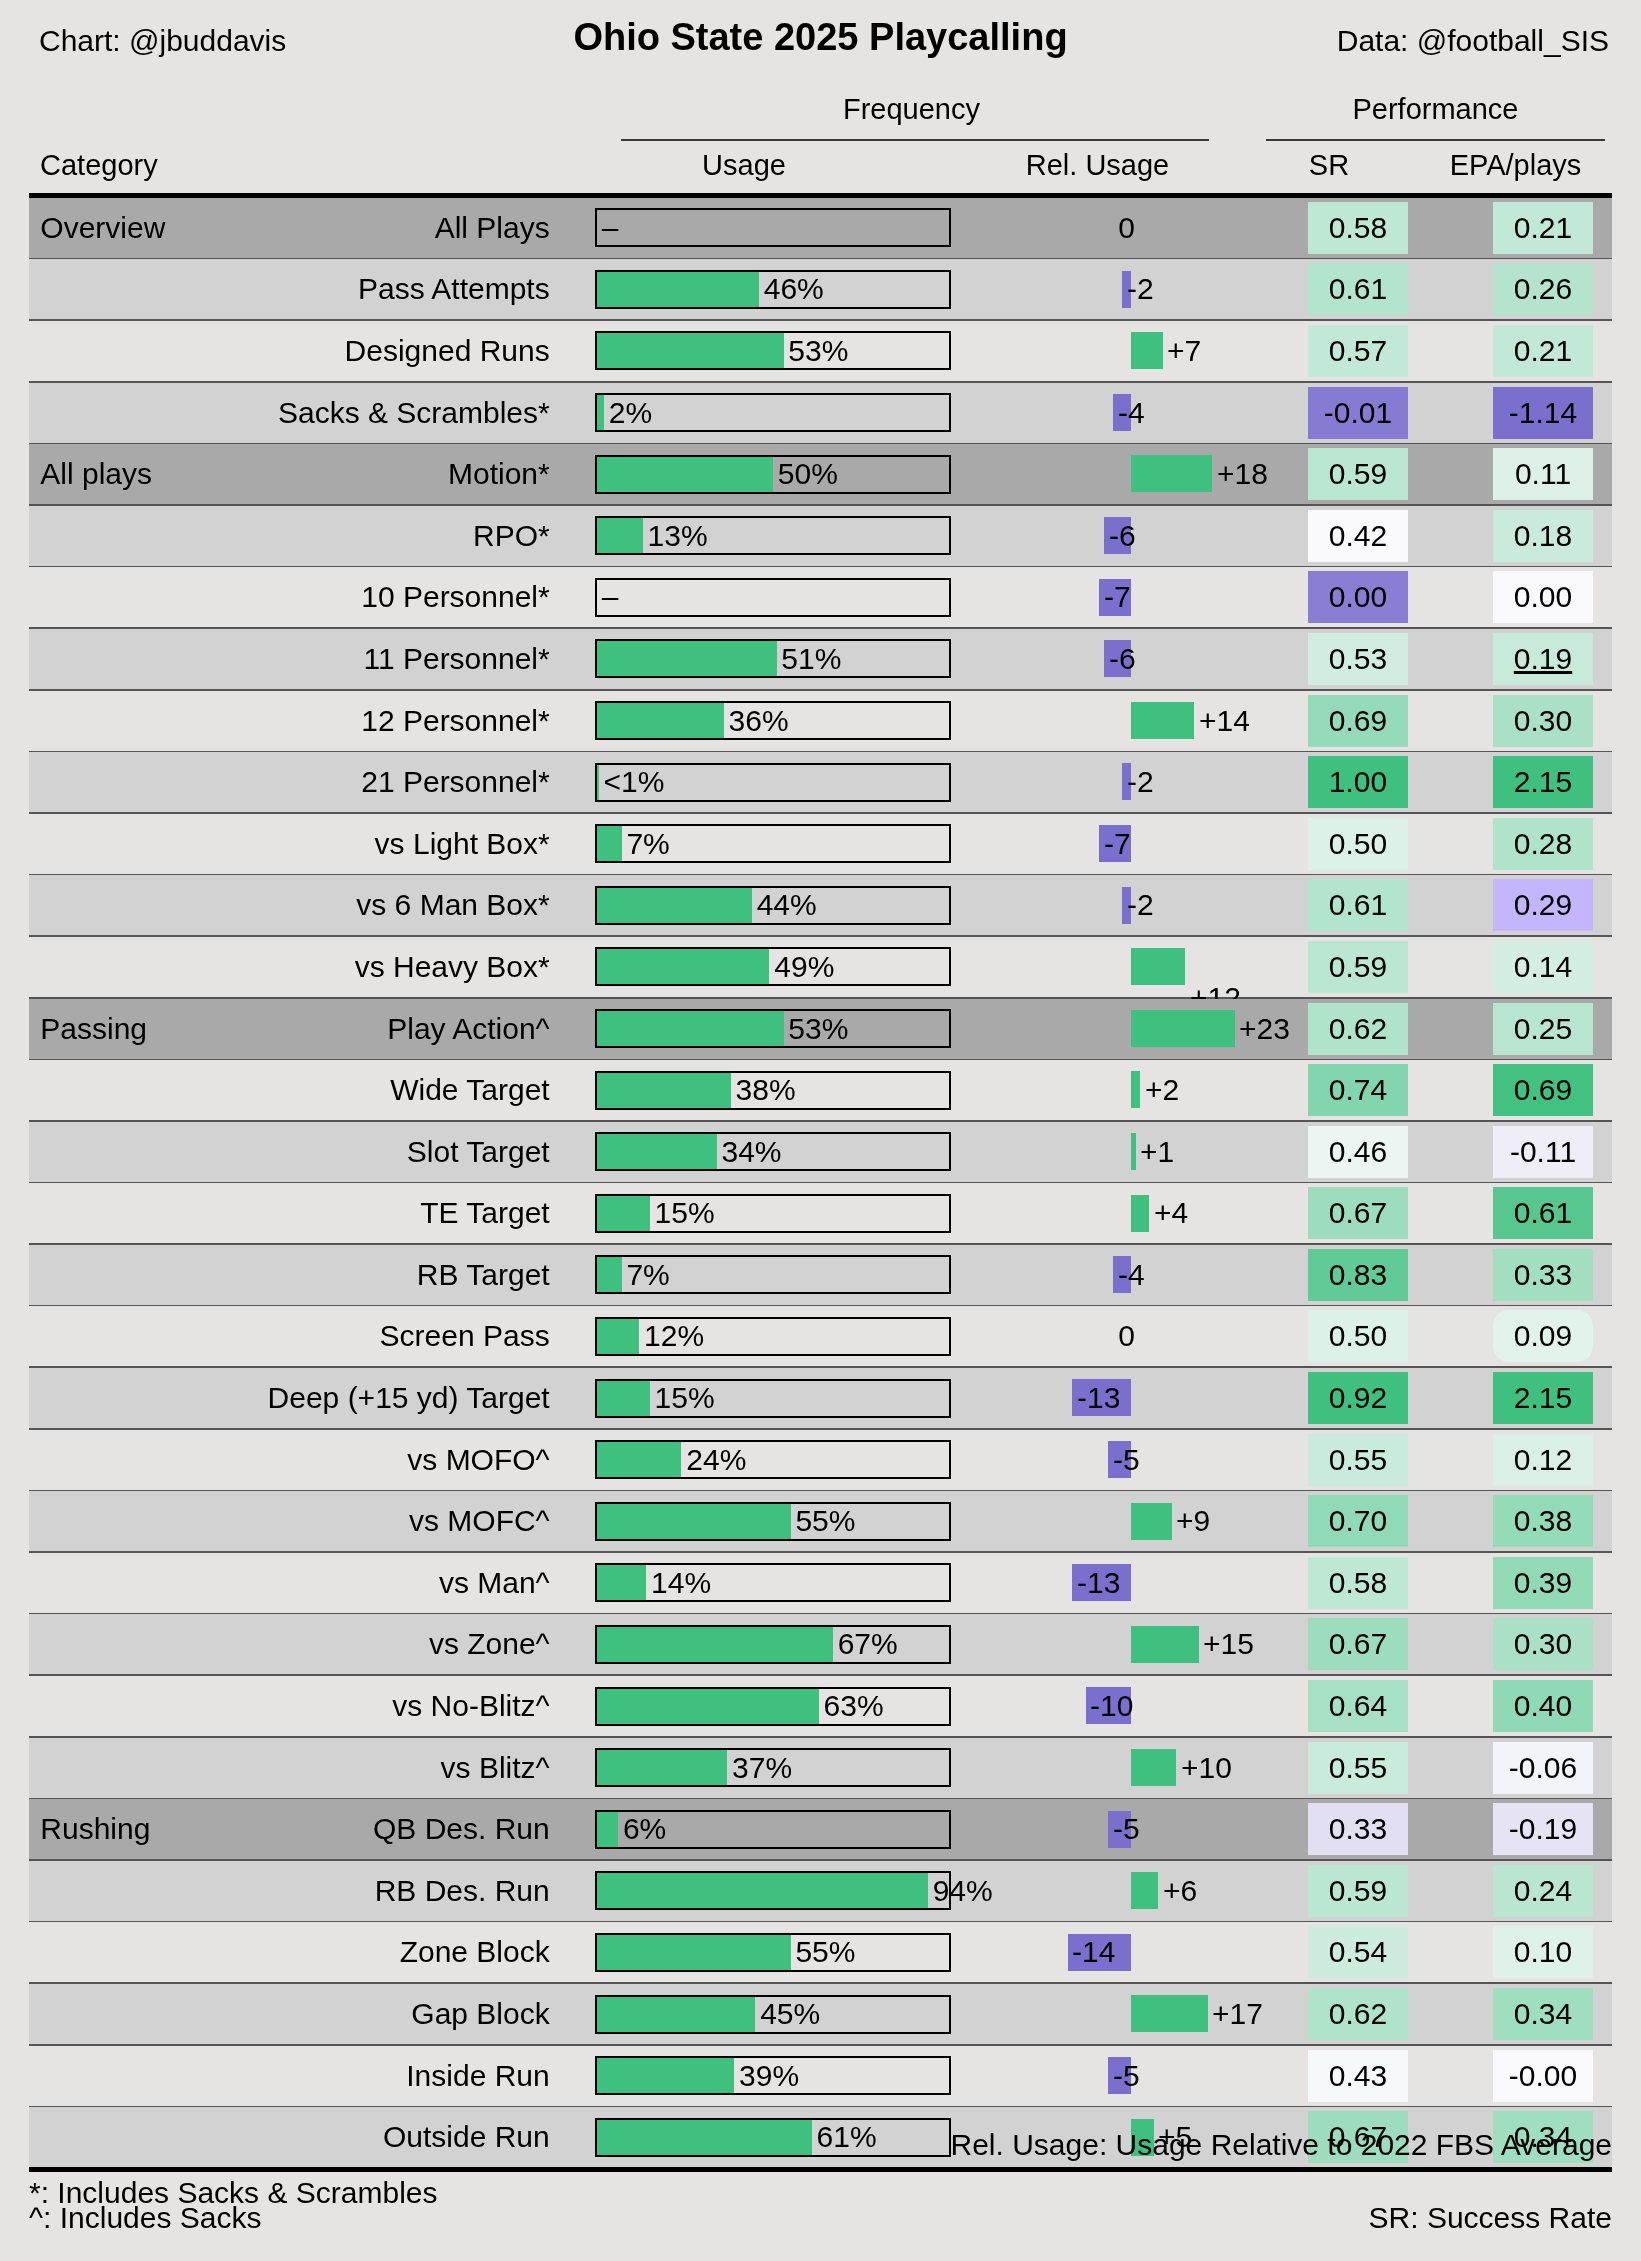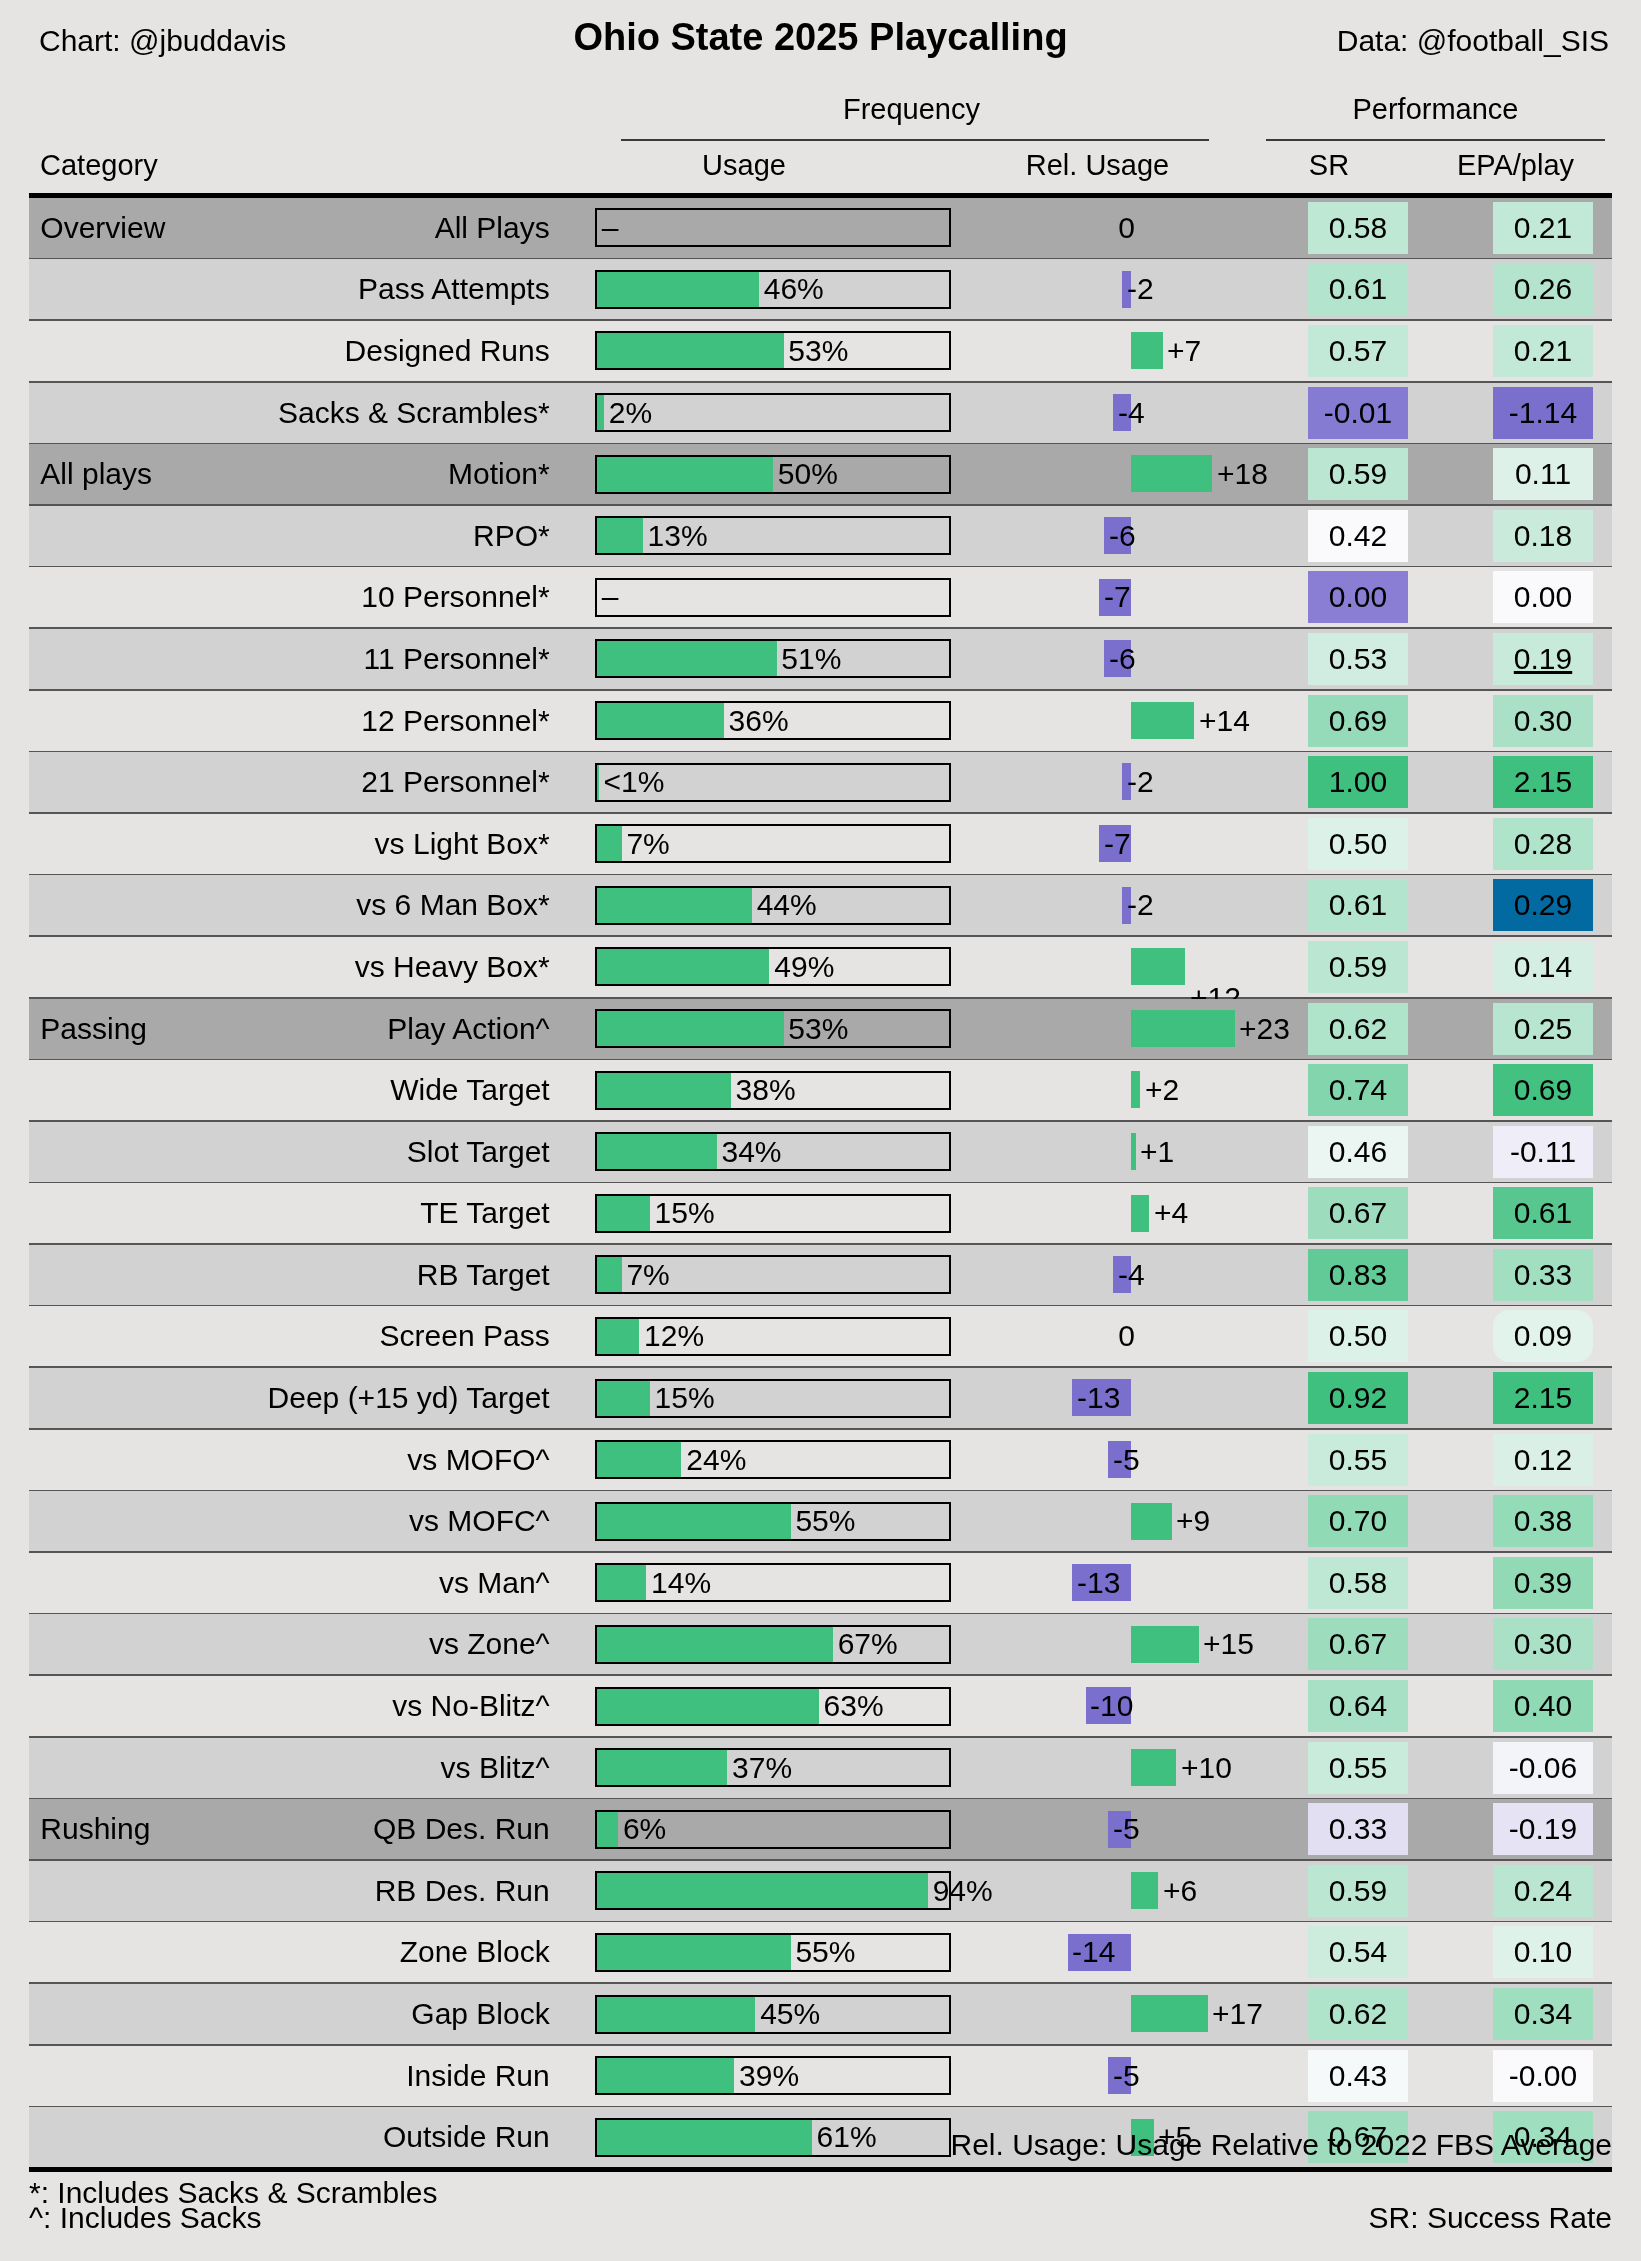--- a/index.html
+++ b/index.html
@@ -101,21 +101,21 @@
   <div class="grouphdr" style="left:613px;top:93px;width:597px;">Frequency</div>
   <div class="grouprule" style="left:621px;top:139px;width:588px;"></div>
 
   <div class="grouphdr" style="left:1258px;top:93px;width:355px;">Performance</div>
   <div class="grouprule" style="left:1266px;top:139px;width:339px;"></div>
 
   <div class="colhdr" style="left:40px;top:149px;">Category</div>
   <div class="colhdr" style="left:566px;top:149px;width:356px;text-align:center;">Usage</div>
   <div class="colhdr" style="left:922px;top:149px;width:351px;text-align:center;">Rel. Usage</div>
   <div class="colhdr" style="left:1279px;top:149px;width:100px;text-align:center;">SR</div>
-  <div class="colhdr" style="left:1443px;top:149px;width:145px;text-align:center;">EPA/play</div>
+  <div class="colhdr" style="left:1443px;top:149px;width:145px;text-align:center;">EPA/plays</div>
 
   <div class="tbl" id="table-body">
       <div class="rowline thick"></div>
       <div class="row section">
         <div class="cat">Overview</div>
         <div class="name">All Plays</div>
         <div class="usagewrap">
           <div class="usagefill" style="width: 0%;"></div>
           <div class="usagelabel" style="left: 0%;">–</div>
         </div>
@@ -271,21 +271,21 @@
         <div class="name">vs 6 Man Box*</div>
         <div class="usagewrap">
           <div class="usagefill" style="width: 44%;"></div>
           <div class="usagelabel" style="left: 44%;">44%</div>
         </div>
         <div class="relwrap">
           <div class="relbar neg" style="left: 171px; width: 9px;"></div>
           <div class="rellabel" style="left: 176px;">-2</div>
         </div>
         <div class="perf sr" style="background: rgb(179, 228, 205);">0.61</div>
-        <div class="perf epa" style="background: #0369a1;">0.29</div>
+        <div class="perf epa" style="background: #c4b5fd;">0.29</div>
       </div>
       <div class="rowline mid"></div>
       <div class="row plain">
         <div class="name">vs Heavy Box*</div>
         <div class="usagewrap">
           <div class="usagefill" style="width: 49%;"></div>
           <div class="usagelabel" style="left: 49%;">49%</div>
         </div>
         <div class="relwrap">
           <div class="relbar pos" style="left: 180px; width: 54px;"></div>

